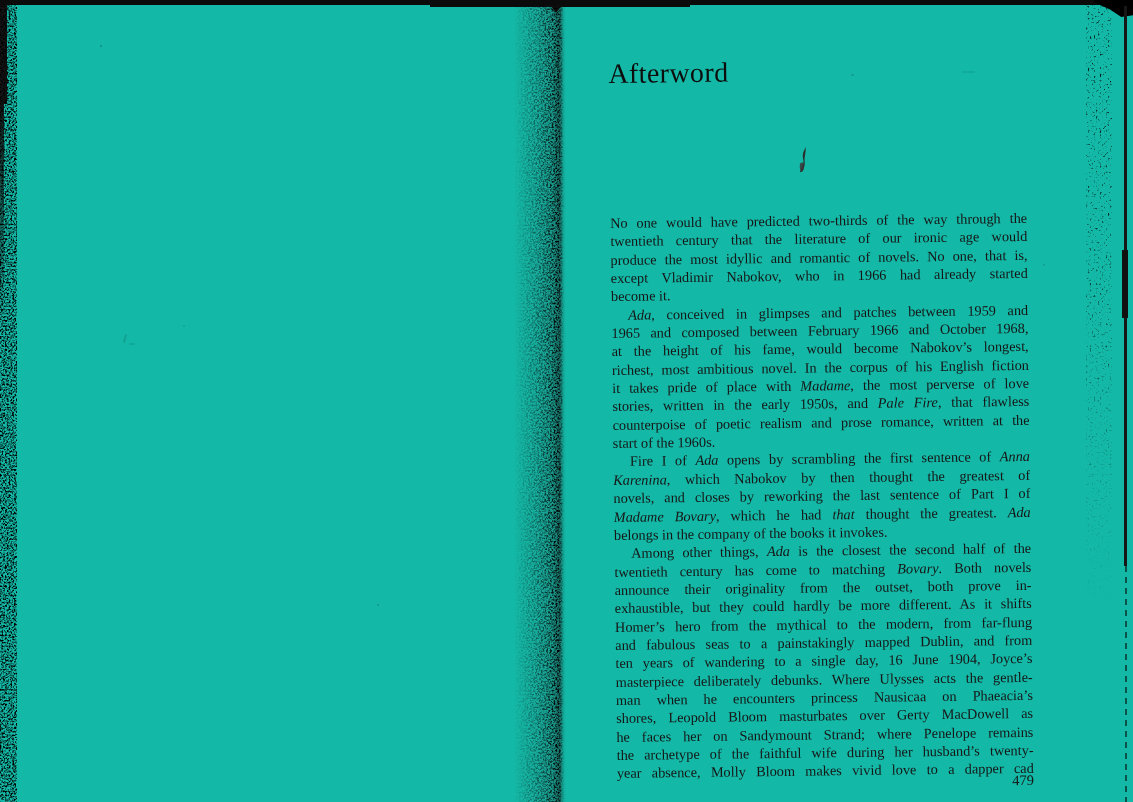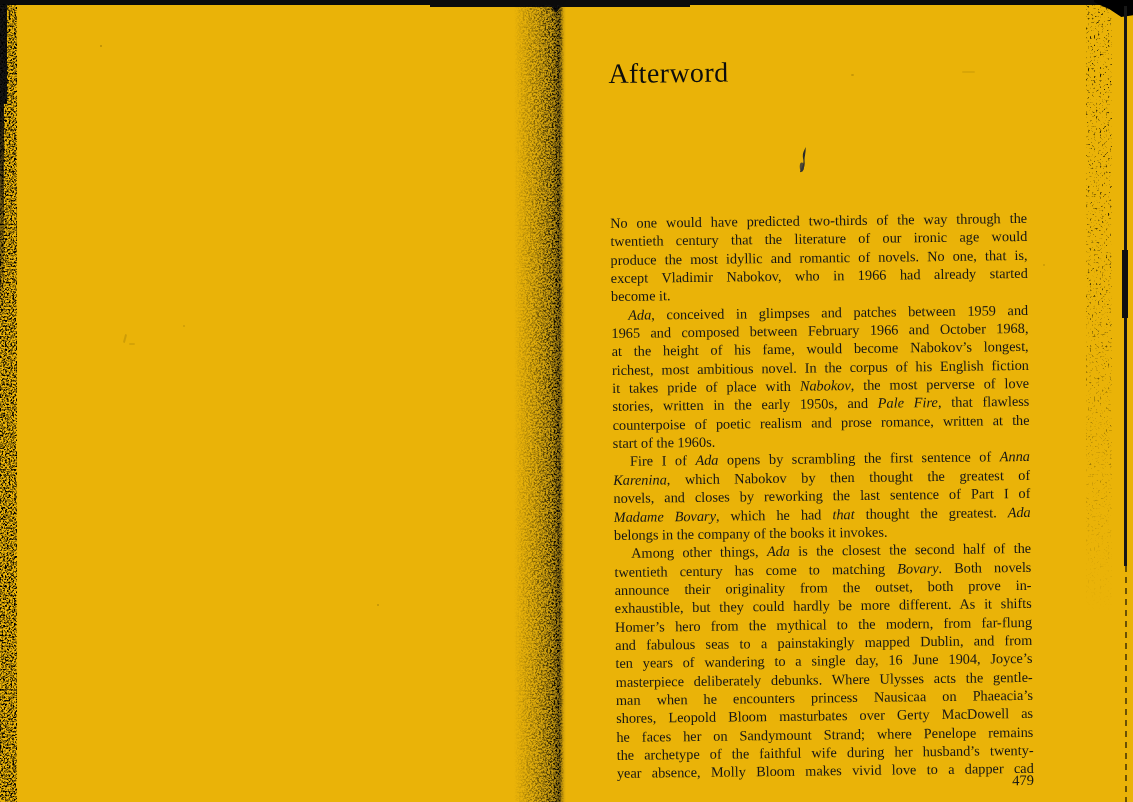--- a/index.html
+++ b/index.html
@@ -1,21 +1,21 @@
 <!DOCTYPE html>
 <html><head>
 <meta charset="utf-8">
 <style>
   html,body{margin:0;padding:0;}
   body{
     width:1133px;height:802px;overflow:hidden;
     background:#fdfdfb;
     font-family:"Liberation Serif", serif;
   }
-  .scan-root{position:relative;width:1133px;height:802px;background:#eab308;overflow:hidden;}
+  .scan-root{position:relative;width:1133px;height:802px;background:#14b8a6;overflow:hidden;}
 
   
   .top-edge{position:absolute;left:0;top:0;width:1133px;height:5px;background:#0b0b0b;}
   .top-edge-thick{position:absolute;left:430px;top:0;width:260px;height:7px;background:#0b0b0b;}
   .top-gutter-vee{position:absolute;left:546px;top:0;width:0;height:0;
     border-left:10px solid transparent;border-right:10px solid transparent;border-top:13px solid #0b0b0b;}
   .left-black{position:absolute;left:0;top:4px;width:7px;height:100px;background:#141414;}
   .left-black-fade{position:absolute;left:0;top:100px;width:4px;height:230px;
     background:linear-gradient(#141414, rgba(20,20,20,0));}
   .noise{position:absolute;}
@@ -114,21 +114,21 @@
     <div class="body-text">
         <div class="tline"><span>No one would have predicted two-thirds of the way through the</span></div>
         <div class="tline"><span>twentieth century that the literature of our ironic age would</span></div>
         <div class="tline"><span>produce the most idyllic and romantic of novels. No one, that is,</span></div>
         <div class="tline"><span>except Vladimir Nabokov, who in 1966 had already started</span></div>
         <div class="tline nojust"><span>become it.</span></div>
         <div class="tline ind"><span class="it">Ada</span><span>, conceived in glimpses and patches between 1959 and</span></div>
         <div class="tline"><span>1965 and composed between February 1966 and October 1968,</span></div>
         <div class="tline"><span>at the height of his fame, would become Nabokov’s longest,</span></div>
         <div class="tline"><span>richest, most ambitious novel. In the corpus of his English fiction</span></div>
-        <div class="tline"><span>it takes pride of place with </span><span class="it">Nabokov</span><span>, the most perverse of love</span></div>
+        <div class="tline"><span>it takes pride of place with </span><span class="it">Madame</span><span>, the most perverse of love</span></div>
         <div class="tline"><span>stories, written in the early 1950s, and </span><span class="it">Pale Fire</span><span>, that flawless</span></div>
         <div class="tline"><span>counterpoise of poetic realism and prose romance, written at the</span></div>
         <div class="tline nojust"><span>start of the 1960s.</span></div>
         <div class="tline ind"><span>Fire I of </span><span class="it">Ada</span><span> opens by scrambling the first sentence of </span><span class="it">Anna</span></div>
         <div class="tline"><span class="it">Karenina</span><span>, which Nabokov by then thought the greatest of</span></div>
         <div class="tline"><span>novels, and closes by reworking the last sentence of Part I of</span></div>
         <div class="tline"><span class="it">Madame Bovary</span><span>, which he had </span><span class="it">that</span><span> thought the greatest. </span><span class="it">Ada</span></div>
         <div class="tline nojust"><span>belongs in the company of the books it invokes.</span></div>
         <div class="tline ind"><span>Among other things, </span><span class="it">Ada</span><span> is the closest the second half of the</span></div>
         <div class="tline"><span>twentieth century has come to matching </span><span class="it">Bovary</span><span>. Both novels</span></div>

